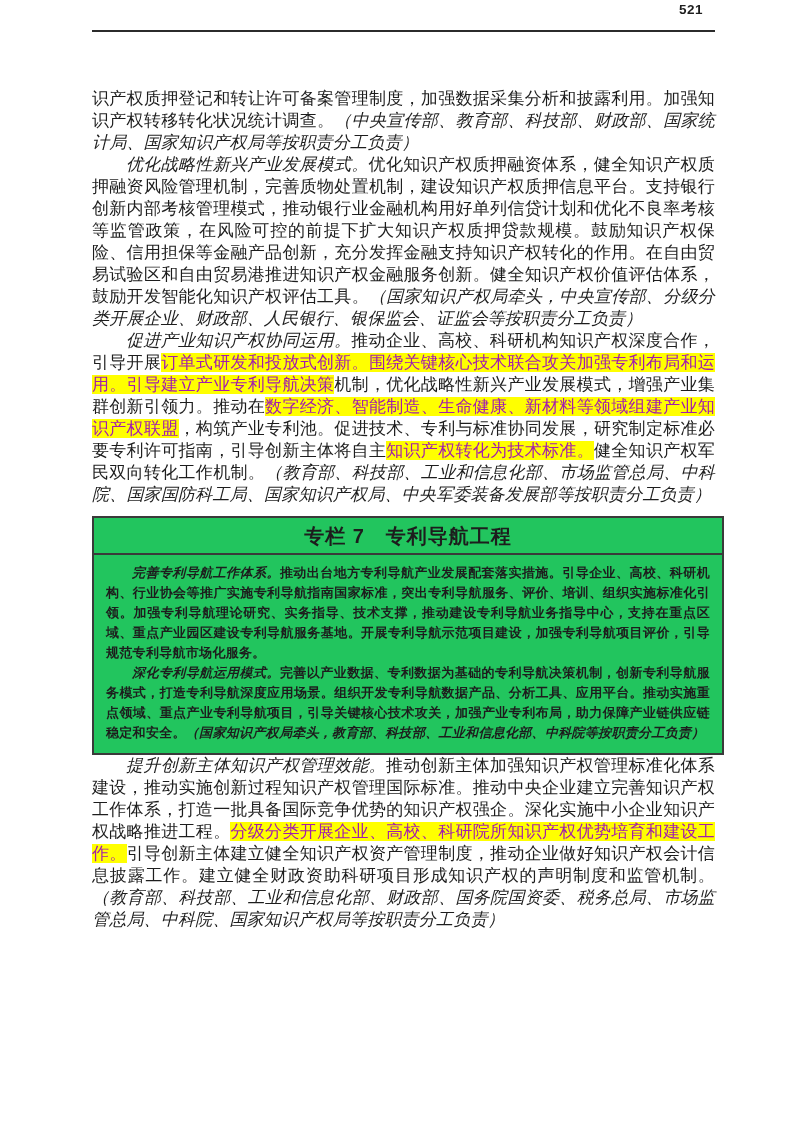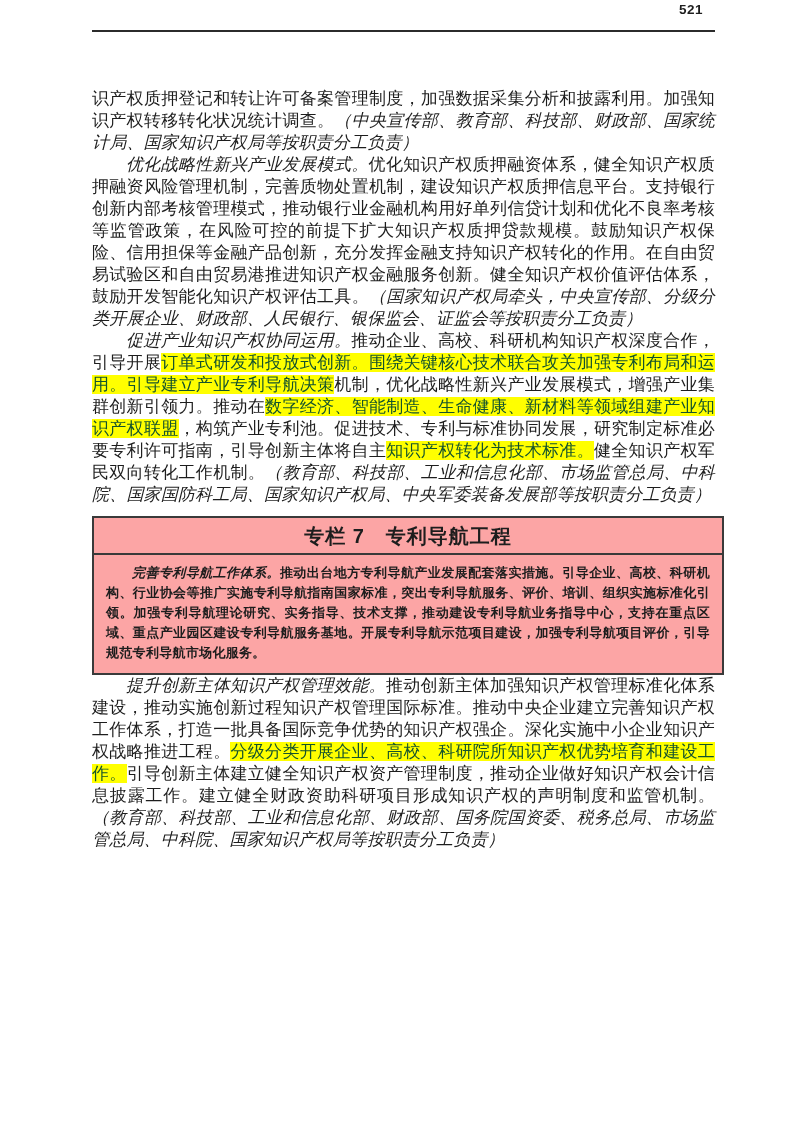--- a/index.html
+++ b/index.html
@@ -41,27 +41,27 @@
     line-height: 22px;
     text-align: justify;
     text-indent: 2em;
     letter-spacing: 0.2px;
   }
   p.noindent { text-indent: 0; }
   .kai {
     font-style: italic;
     font-family: "Liberation Serif", "DejaVu Serif", serif;
   }
-  .hl { color: #14532d; }
+  .hl { color: #a21caf; }
   .b { font-weight: bold; }
   .box {
     margin-top: 10px;
     margin-right: -9px;
     border: 2px solid #3a3a3a;
-    background: #fca5a5;
+    background: #22c55e;
   }
   .box-title {
     text-align: center;
     font-family: "Liberation Sans", "DejaVu Sans", sans-serif;
     font-weight: bold;
     font-size: 20px;
     line-height: 22px;
     padding: 7px 0 6px 0;
     border-bottom: 2px solid #3a3a3a;
     letter-spacing: 1px;
@@ -91,20 +91,21 @@
     <p class="body noindent"><span>识产权质押登记和转让许可备案管理制度，加强数据采集分析和披露利用。加强知识产权转移转化状况统计调查。</span><span class="kai">（中央宣传部、教育部、科技部、财政部、国家统计局、国家知识产权局等按职责分工负责）</span></p>
 
     <p class="body"><span class="kai">优化战略性新兴产业发展模式。</span><span>优化知识产权质押融资体系，健全知识产权质押融资风险管理机制，完善质物处置机制，建设知识产权质押信息平台。支持银行创新内部考核管理模式，推动银行业金融机构用好单列信贷计划和优化不良率考核等监管政策，在风险可控的前提下扩大知识产权质押贷款规模。鼓励知识产权保险、信用担保等金融产品创新，充分发挥金融支持知识产权转化的作用。在自由贸易试验区和自由贸易港推进知识产权金融服务创新。健全知识产权价值评估体系，鼓励开发智能化知识产权评估工具。</span><span class="kai">（国家知识产权局牵头，中央宣传部、分级分类开展企业、财政部、人民银行、银保监会、证监会等按职责分工负责）</span></p>
 
     <p class="body"><span class="kai">促进产业知识产权协同运用。</span><span>推动企业、高校、科研机构知识产权深度合作，引导开展</span><span class="hl" style="background: rgb(255, 255, 0);">订单式研发和投放式创新。围绕关键核心技术联合攻关加强专利布局和运用。引导建立产业专利导航决策</span><span>机制，优化战略性新兴产业发展模式，增强产业集群创新引领力。推动在</span><span class="hl" style="background: rgb(255, 255, 0);">数字经济、智能制造、生命健康、新材料等领域组建产业知识产权联盟</span><span>，构筑产业专利池。促进技术、专利与标准协同发展，研究制定标准必要专利许可指南，引导创新主体将自主</span><span class="hl" style="background: rgb(255, 255, 0);">知识产权转化为技术标准。</span><span>健全知识产权军民双向转化工作机制。</span><span class="kai">（教育部、科技部、工业和信息化部、市场监管总局、中科院、国家国防科工局、国家知识产权局、中央军委装备发展部等按职责分工负责）</span></p>
 
     <div class="box">
       <div class="box-title">专栏 7　专利导航工程</div>
       <div class="box-body">
         <p class="body"><span class="kai b">完善专利导航工作体系。</span><span class="b">推动出台地方专利导航产业发展配套落实措施。引导企业、高校、科研机构、行业协会等推广实施专利导航指南国家标准，突出专利导航服务、评价、培训、组织实施标准化引领。加强专利导航理论研究、实务指导、技术支撑，推动建设专利导航业务指导中心，支持在重点区域、重点产业园区建设专利导航服务基地。开展专利导航示范项目建设，加强专利导航项目评价，引导规范专利导航市场化服务。</span></p>
+        <p class="body"><span class="kai b">深化专利导航运用模式。</span><span class="b">完善以产业数据、专利数据为基础的专利导航决策机制，创新专利导航服务模式，打造专利导航深度应用场景。组织开发专利导航数据产品、分析工具、应用平台。推动实施重点领域、重点产业专利导航项目，引导关键核心技术攻关，加强产业专利布局，助力保障产业链供应链稳定和安全。</span><span class="kai b">（国家知识产权局牵头，教育部、科技部、工业和信息化部、中科院等按职责分工负责）</span></p>
       </div>
     </div>
 
 
     <p class="body"><span class="kai">提升创新主体知识产权管理效能。</span><span>推动创新主体加强知识产权管理标准化体系建设，推动实施创新过程知识产权管理国际标准。推动中央企业建立完善知识产权工作体系，打造一批具备国际竞争优势的知识产权强企。深化实施中小企业知识产权战略推进工程。</span><span class="hl" style="background: rgb(255, 255, 0);">分级分类开展企业、高校、科研院所知识产权优势培育和建设工作。</span><span>引导创新主体建立健全知识产权资产管理制度，推动企业做好知识产权会计信息披露工作。建立健全财政资助科研项目形成知识产权的声明制度和监管机制。</span><span class="kai">（教育部、科技部、工业和信息化部、财政部、国务院国资委、税务总局、市场监管总局、中科院、国家知识产权局等按职责分工负责）</span></p>
 
   </div>
 </div>
 
 </body></html>

